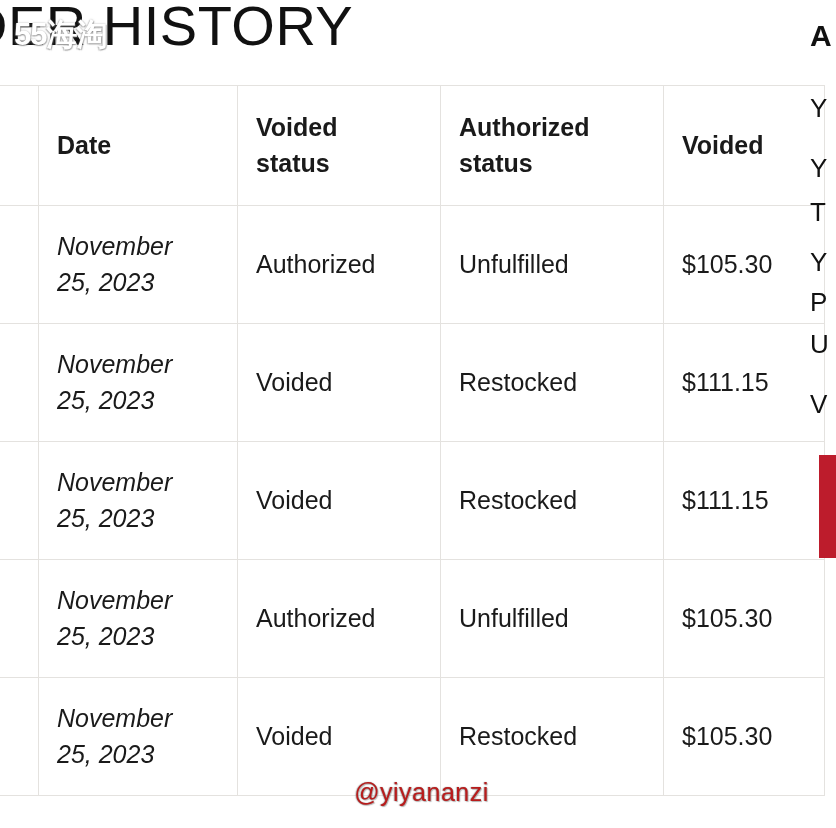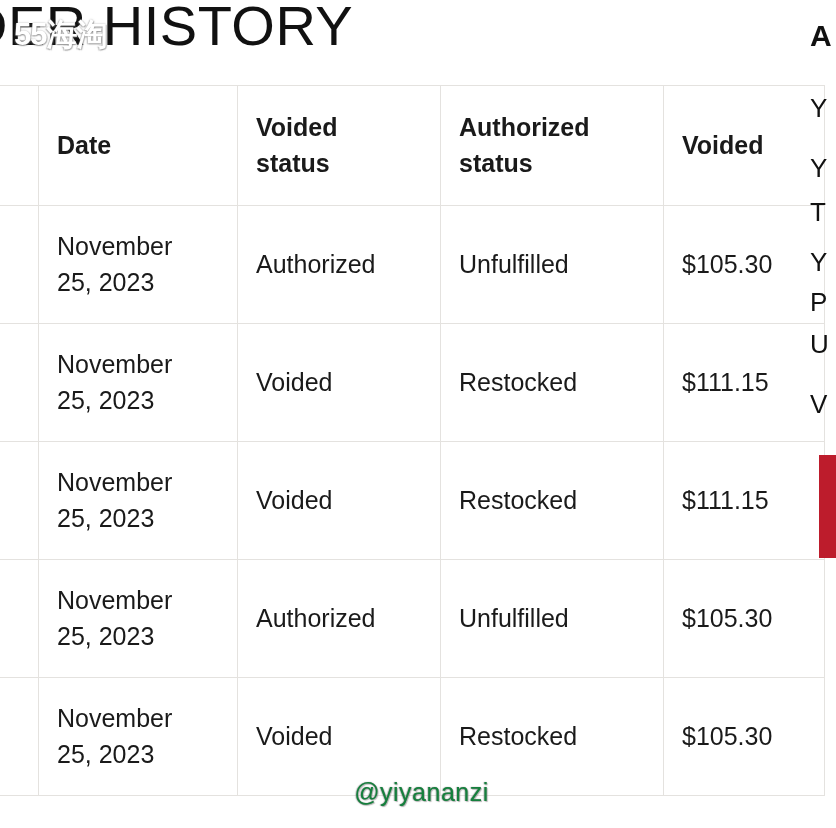--- a/index.html
+++ b/index.html
@@ -91,21 +91,21 @@
   }
 
   
   col.c-order   { width: 116px; }
   col.c-date    { width: 199px; }
   col.c-pay     { width: 203px; }
   col.c-fulfill { width: 223px; }
   col.c-total   { width: 161px; }
 
   .th-stacked { display: block; }
-  .cell-date  { display: block; }
+  .cell-date  { display: block; font-style: italic; }
 
   .col-order-cell {
     white-space: nowrap;
     overflow: hidden;
     direction: rtl;
     text-align: right;
     padding-right: 0;
   }
 
   
@@ -143,21 +143,21 @@
   }
 
   
   .author-watermark {
     position: absolute;
     left: 0;
     right: 0;
     top: 778px;
     text-align: center;
     font-size: 25px;
-    color: #15803d;
+    color: #b91c1c;
     letter-spacing: 0.5px;
     text-shadow:
        0 0 1px rgba(130,130,130,0.75),
        1px 1px 1px rgba(125,125,125,0.55),
       -1px 0 1px rgba(125,125,125,0.4);
     pointer-events: none;
     padding-left: 7px;
   }
 </style>
 </head>

